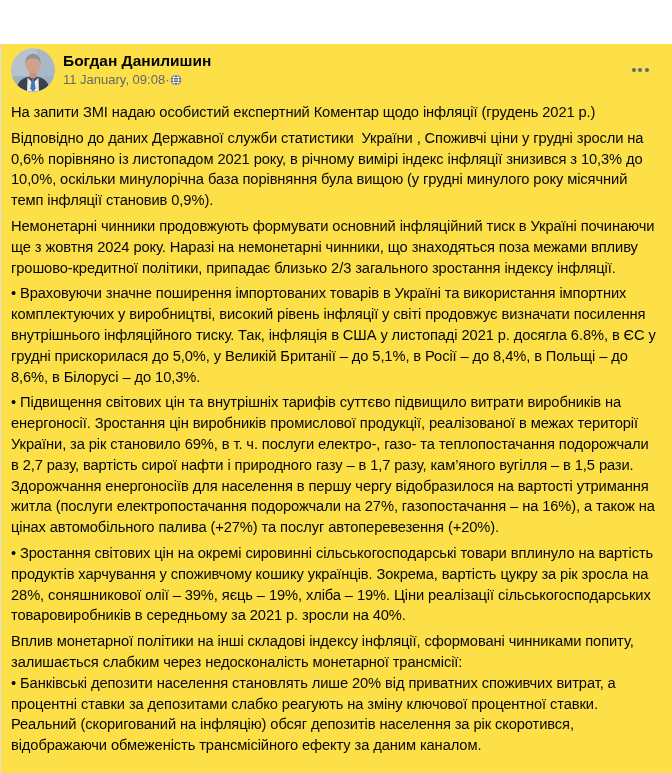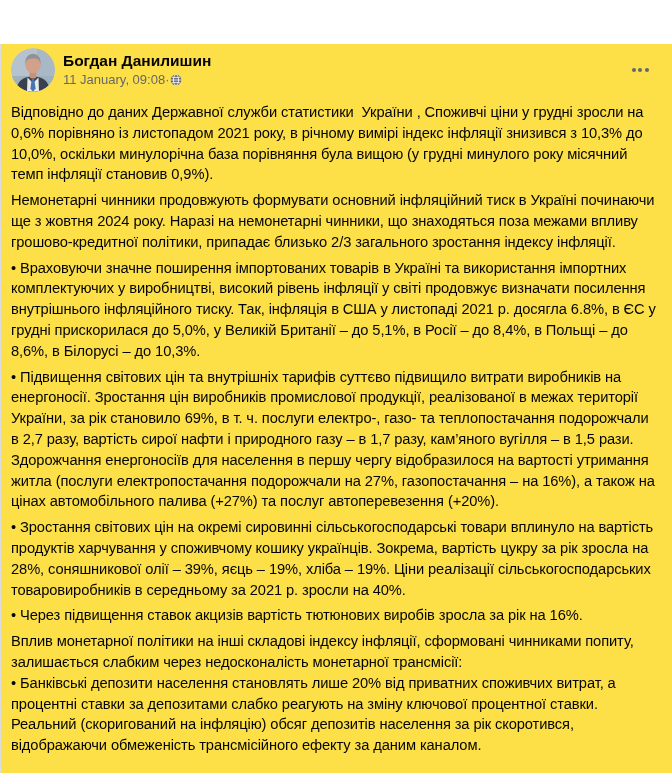--- a/index.html
+++ b/index.html
@@ -132,23 +132,23 @@
       <span class="ellipsis">
           <i></i>
           <i></i>
           <i></i>
         </span>
     </div>
 
   </div>
 
   <div class="post-body">
+    <p>На запити ЗМІ надаю особистий експертний Коментар щодо інфляції (грудень 2021 р.)</p>
     <p>Відповідно до даних Державної служби статистики  України , Споживчі ціни у грудні зросли на 0,6% порівняно із листопадом 2021 року, в річному вимірі індекс інфляції знизився з 10,3% до 10,0%, оскільки минулорічна база порівняння була вищою (у грудні минулого року місячний темп інфляції становив 0,9%).</p>
     <p>Немонетарні чинники продовжують формувати основний інфляційний тиск в Україні починаючи ще з жовтня 2024 року. Наразі на немонетарні чинники, що знаходяться поза межами впливу грошово-кредитної політики, припадає близько 2/3 загального зростання індексу інфляції.</p>
     <p>• Враховуючи значне поширення імпортованих товарів в Україні та використання імпортних комплектуючих у виробництві, високий рівень інфляції у світі продовжує визначати посилення внутрішнього інфляційного тиску. Так, інфляція в США у листопаді 2021 р. досягла 6.8%, в ЄС у грудні прискорилася до 5,0%, у Великій Британії – до 5,1%, в Росії – до 8,4%, в Польщі – до 8,6%, в Білорусі – до 10,3%.</p>
     <p>• Підвищення світових цін та внутрішніх тарифів суттєво підвищило витрати виробників на енергоносії. Зростання цін виробників промислової продукції, реалізованої в межах території України, за рік становило 69%, в т. ч. послуги електро-, газо- та теплопостачання подорожчали в 2,7 разу, вартість сирої нафти і природного газу – в 1,7 разу, кам’яного вугілля – в 1,5 рази. Здорожчання енергоносіїв для населення в першу чергу відобразилося на вартості утримання житла (послуги електропостачання подорожчали на 27%, газопостачання – на 16%), а також на цінах автомобільного палива (+27%) та послуг автоперевезення (+20%).</p>
     <p>• Зростання світових цін на окремі сировинні сільськогосподарські товари вплинуло на вартість продуктів харчування у споживчому кошику українців. Зокрема, вартість цукру за рік зросла на 28%, соняшникової олії – 39%, яєць – 19%, хліба – 19%. Ціни реалізації сільськогосподарських товаровиробників в середньому за 2021 р. зросли на 40%.</p>
-    <p>• Через підвищення ставок акцизів вартість тютюнових виробів зросла за рік на 16%.</p>
     <p>Вплив монетарної політики на інші складові індексу інфляції, сформовані чинниками попиту, залишається слабким через недосконалість монетарної трансмісії:
 • Банківські депозити населення становлять лише 20% від приватних споживчих витрат, а процентні ставки за депозитами слабко реагують на зміну ключової процентної ставки. Реальний (скоригований на інфляцію) обсяг депозитів населення за рік скоротився, відображаючи обмеженість трансмісійного ефекту за даним каналом.</p>
   </div>
 
 </div>
 
 </body></html>

